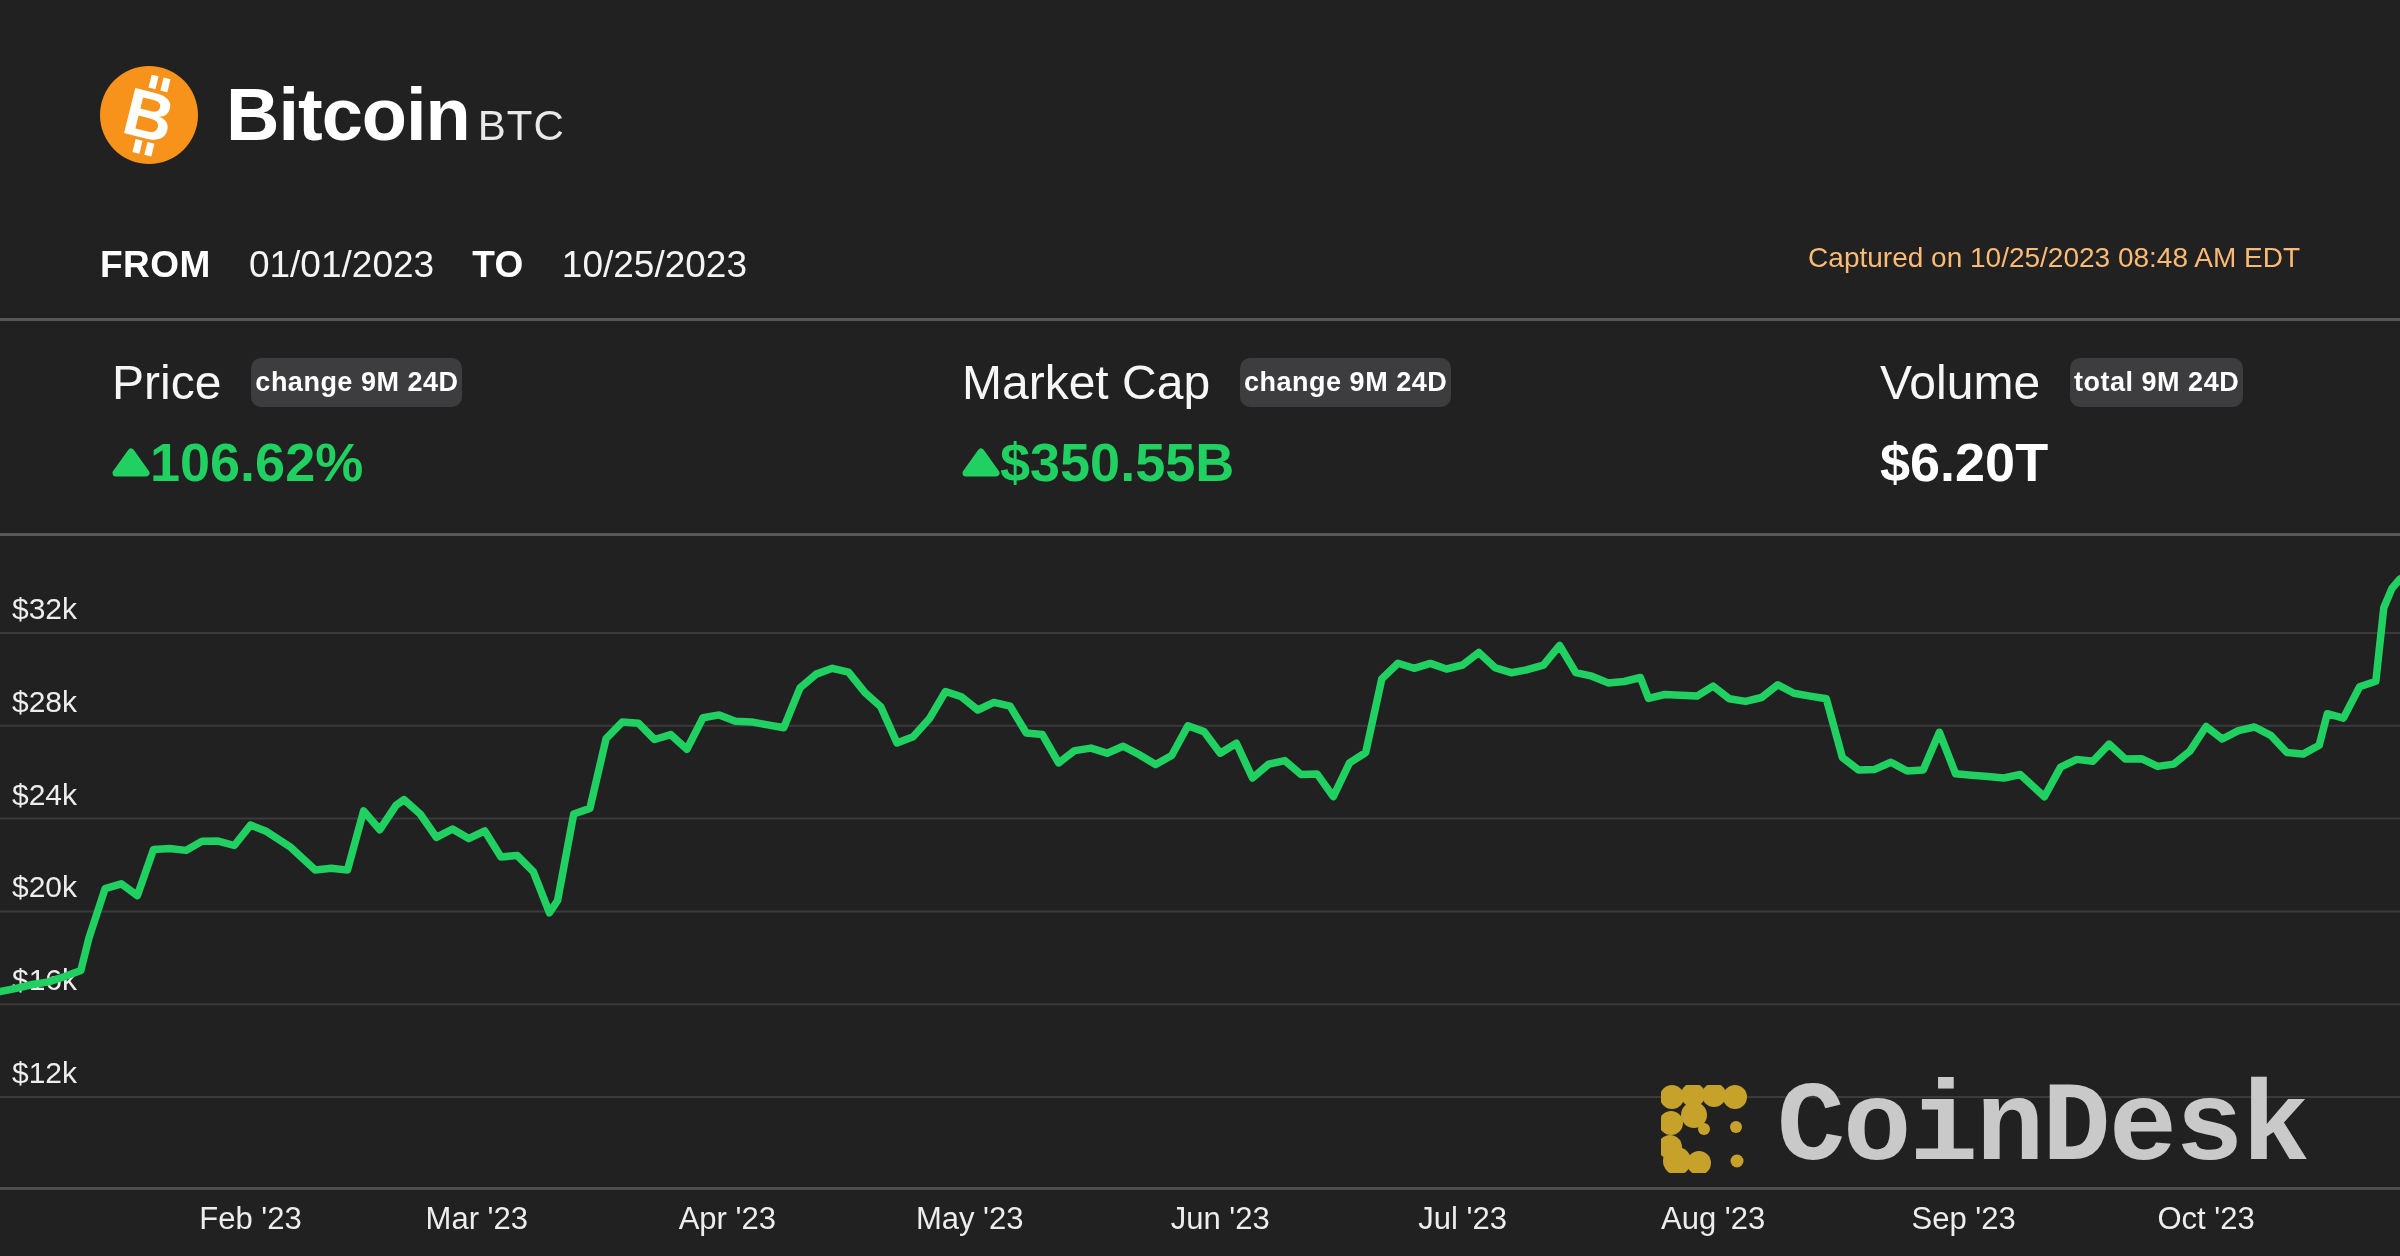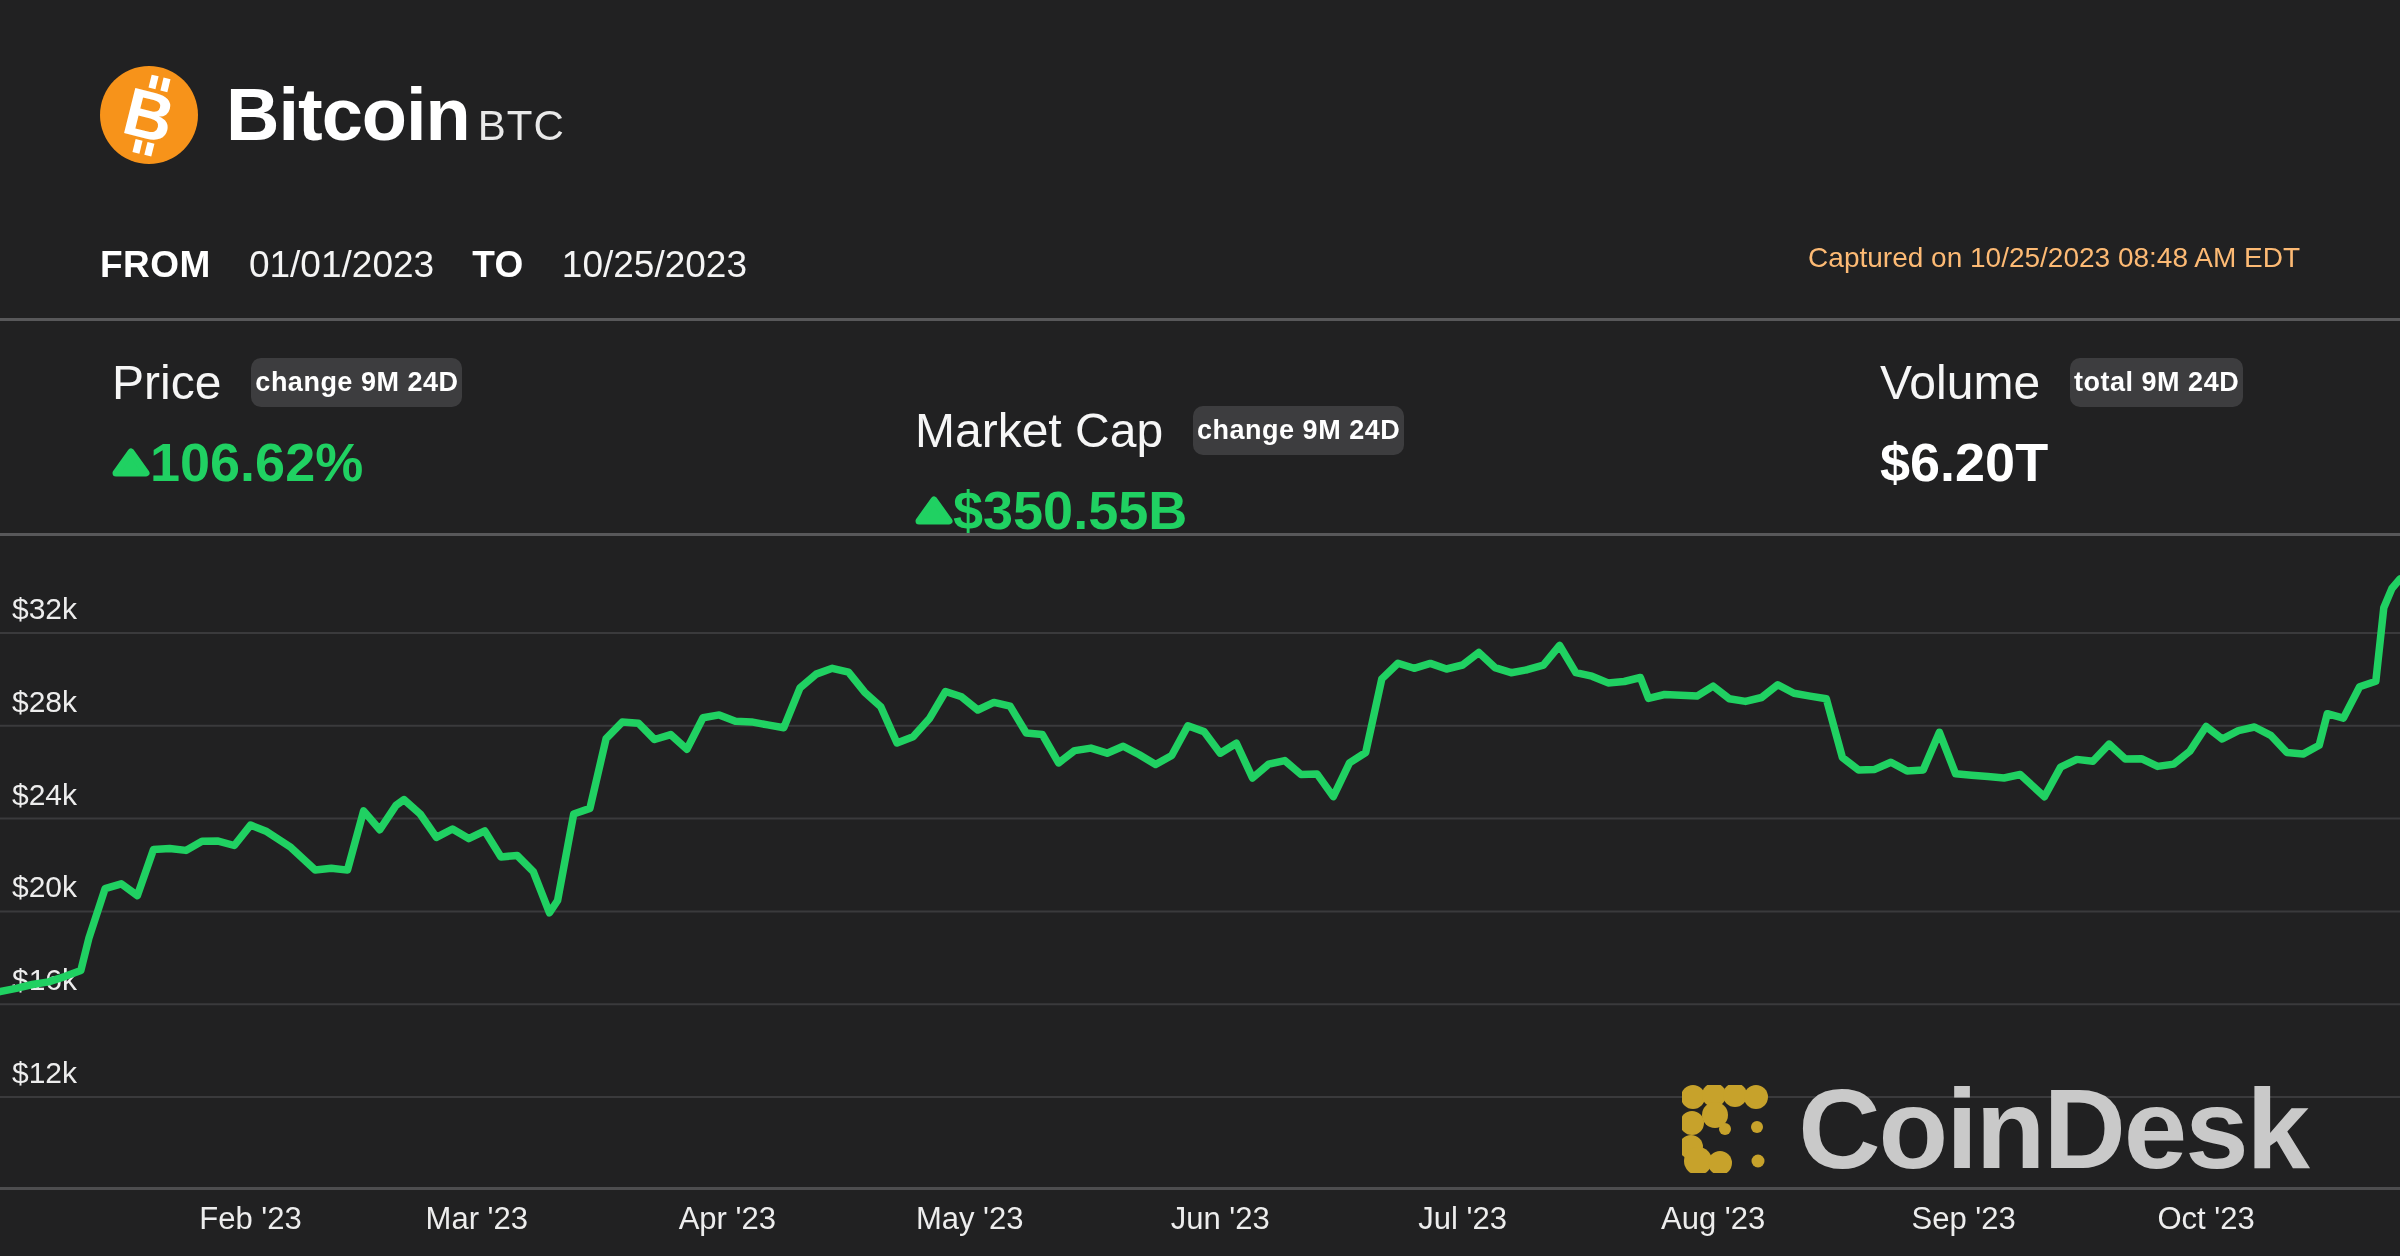--- a/index.html
+++ b/index.html
@@ -17,37 +17,37 @@
   .range{position:absolute;left:100px;top:244px;display:flex;gap:38px;align-items:baseline;font-size:37px;color:#f4f4f4;}
   .range .lbl{font-weight:bold;color:#fff;letter-spacing:.5px;}
   .price{position:absolute;right:100px;top:44px;font-size:132px;font-weight:bold;letter-spacing:-3px;line-height:1.05;}
   .captured{position:absolute;right:100px;top:242px;font-size:28px;color:#fdba74;}
   .divider{position:absolute;left:0;width:2400px;height:3px;background:#58585a;}
   .div-1{top:318px;}
   .div-2{top:533px;}
   
   .stat{position:absolute;top:358px;}
   .stat-a{left:112px;}
-  .stat-b{left:915px;margin-top:48px;}
+  .stat-b{left:962px;}
   .stat-c{left:1880px;}
   .stat-head{display:flex;align-items:center;gap:30px;}
   .stat-label{font-size:48px;color:#f6f6f6;line-height:1;}
   .badge{
     background:#3d3d3f;border-radius:10px;padding:11px 4px;
     font-size:27px;font-weight:bold;color:#fff;letter-spacing:.5px;line-height:1;
   }
   .stat-value{margin-top:28px;font-size:54px;font-weight:bold;display:flex;align-items:center;line-height:1;}
   .green{color:#20d162;}
   .white{color:#fff;align-items:center;}
   .up-arrow{display:inline-block;line-height:0;}
   
   .chart{position:absolute;left:0;top:535px;width:2178px;height:721px;}
   
   .brand{position:absolute;right:92px;top:1072px;display:flex;align-items:center;gap:24px;}
-  .brand-text{font-size:114px;font-weight:bold;color:#c9c9c9;letter-spacing:-2px;line-height:1;}
+  .brand-text{font-size:114px;font-weight:bold;color:#c9c9c9;letter-spacing:-2px;line-height:1;font-family:Liberation Mono, monospace;}
 </style>
 </head>
 <body>
 
 <div class="stage">
 
   <div class="hdr-left">
     <svg class="btc-logo" viewBox="0 0 96 96">
       <circle cx="48" cy="48" r="48" fill="#f7931a"></circle>
       <g transform="rotate(14 48 48)" fill="#fff">

